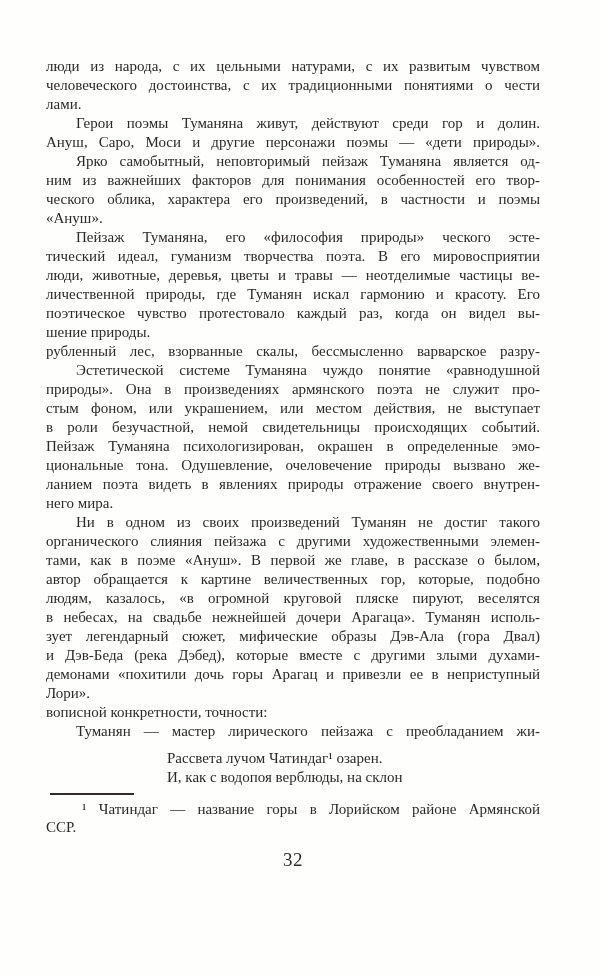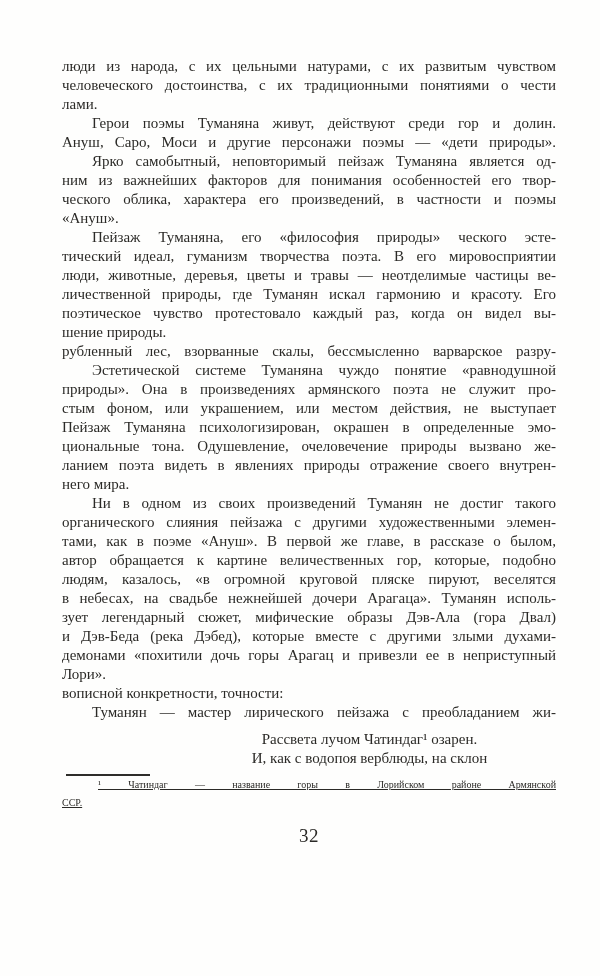--- a/index.html
+++ b/index.html
@@ -11,21 +11,21 @@
     position: relative;
     width: 600px;
     height: 976px;
     background: #fefefd;
     overflow: hidden;
     font-family: "Liberation Serif", "DejaVu Serif", serif;
     color: #2b2a27;
   }
   .text-block {
     position: absolute;
-    left: 62px;
+    left: 46px;
     top: 57px;
     width: 494px;
     font-size: 15px;
     line-height: 19px;
   }
   .paragraph { margin: 0; }
   .line {
     text-align: justify;
     -moz-text-align-last: justify;
     text-align-last: justify;
@@ -34,31 +34,31 @@
   }
   .line.indent { text-indent: 30px; }
   .line.lastline {
     -moz-text-align-last: left;
     text-align-last: left;
   }
   .verse {
     margin: 8px 0 0 121px;
     line-height: 19px;
   }
-  .verse-line { text-align: center; }
+  .verse-line { text-align: left; }
   .fn-rule {
     width: 84px;
     margin: 6px 0 0 4px;
     border: 0;
     border-top: 2px solid #2e2d2a;
   }
   .footnote {
-    font-size: 10px;
+    margin-top: 5px;
+    font-size: 15px;
     line-height: 18px;
-    text-decoration: underline;
   }
   .fn-line {
     text-align: justify;
     -moz-text-align-last: justify;
     text-align-last: justify;
     height: 18px;
     overflow: hidden;
   }
   .fn-line.fn-first { text-indent: 36px; }
   .fn-line.fn-last {
@@ -100,20 +100,21 @@
           <div class="line">люди, животные, деревья, цветы и травы — неотделимые частицы ве-</div>
           <div class="line">личественной природы, где Туманян искал гармонию и красоту. Его</div>
           <div class="line">поэтическое чувство протестовало каждый раз, когда он видел вы-</div>
           <div class="line lastline">шение природы.</div>
           <div class="line">рубленный лес, взорванные скалы, бессмысленно варварское разру-</div>
         </div>
         <div class="paragraph">
           <div class="line indent">Эстетической системе Туманяна чуждо понятие «равнодушной</div>
           <div class="line">природы». Она в произведениях армянского поэта не служит про-</div>
           <div class="line">стым фоном, или украшением, или местом действия, не выступает</div>
+          <div class="line">в роли безучастной, немой свидетельницы происходящих событий.</div>
           <div class="line">Пейзаж Туманяна психологизирован, окрашен в определенные эмо-</div>
           <div class="line">циональные тона. Одушевление, очеловечение природы вызвано же-</div>
           <div class="line">ланием поэта видеть в явлениях природы отражение своего внутрен-</div>
           <div class="line lastline">него мира.</div>
         </div>
         <div class="paragraph">
           <div class="line indent">Ни в одном из своих произведений Туманян не достиг такого</div>
           <div class="line">органического слияния пейзажа с другими художественными элемен-</div>
           <div class="line">тами, как в поэме «Ануш». В первой же главе, в рассказе о былом,</div>
           <div class="line">автор обращается к картине величественных гор, которые, подобно</div>

